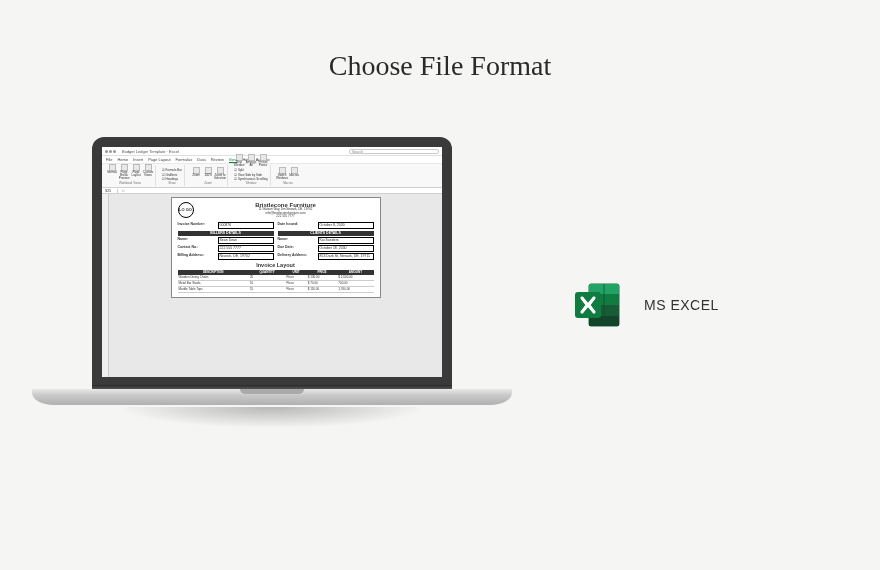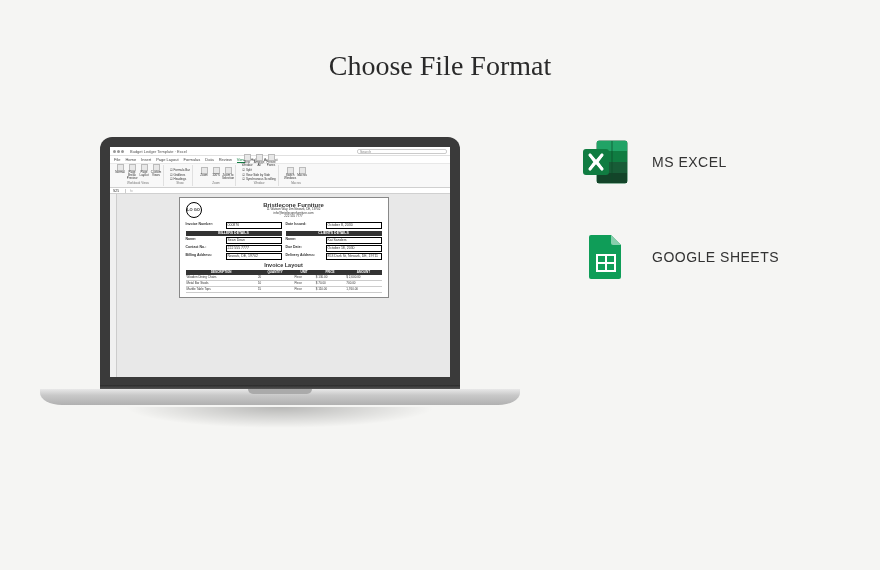--- a/index.html
+++ b/index.html
@@ -14,23 +14,23 @@
 .page-title {
   text-align: center;
   font-family: Georgia, "Times New Roman", serif;
   font-size: 28px;
   font-weight: 400;
   color: #2a2a2a;
   margin-top: 50px;
 }
 .content {
   display: flex;
-  align-items: flex-start;
+  align-items: center;
   margin-top: 55px;
-  padding-left: 40px;
+  padding-left: 32px;
 }
 .laptop-wrap {
   position: relative;
   width: 480px;
   height: 335px;
 }
 .laptop-screen {
   position: absolute;
   top: 0;
   left: 60px;
@@ -448,27 +448,15 @@
           <line x1="32" y1="4" x2="32" y2="46" stroke="#0d4a2a" stroke-width="0.7"></line>
           <rect x="3" y="12" width="26" height="26" rx="3" fill="#107c41"></rect>
           <path d="M10 18 L15 25 L10 32 M22 18 L17 25 L22 32" stroke="#fff" stroke-width="2.8" fill="none" stroke-linecap="round"></path>
           <line x1="10" y1="18" x2="22" y2="32" stroke="#fff" stroke-width="2.8" stroke-linecap="round"></line>
           <line x1="22" y1="18" x2="10" y2="32" stroke="#fff" stroke-width="2.8" stroke-linecap="round"></line>
         </svg>
       </div>
       <span class="option-label">MS EXCEL</span>
     </div>
 
-    <div class="option">
-      <div class="icon-wrap">
-        <svg viewBox="0 0 50 50" width="50" height="50">
-          <path d="M11 3 h20 l10 10 v32 a2 2 0 0 1 -2 2 h-28 a2 2 0 0 1 -2 -2 v-40 a2 2 0 0 1 2 -2 z" fill="#0f9d58"></path>
-          <path d="M31 3 l10 10 h-8 a2 2 0 0 1 -2 -2 z" fill="#87ceac"></path>
-          <rect x="17" y="23" width="18" height="16" fill="none" stroke="#fff" stroke-width="2"></rect>
-          <line x1="17" y1="31" x2="35" y2="31" stroke="#fff" stroke-width="2"></line>
-          <line x1="26" y1="23" x2="26" y2="39" stroke="#fff" stroke-width="2"></line>
-        </svg>
-      </div>
-      <span class="option-label">GOOGLE SHEETS</span>
-    </div>
   </div>
 
 </div>
 
 </body></html>

